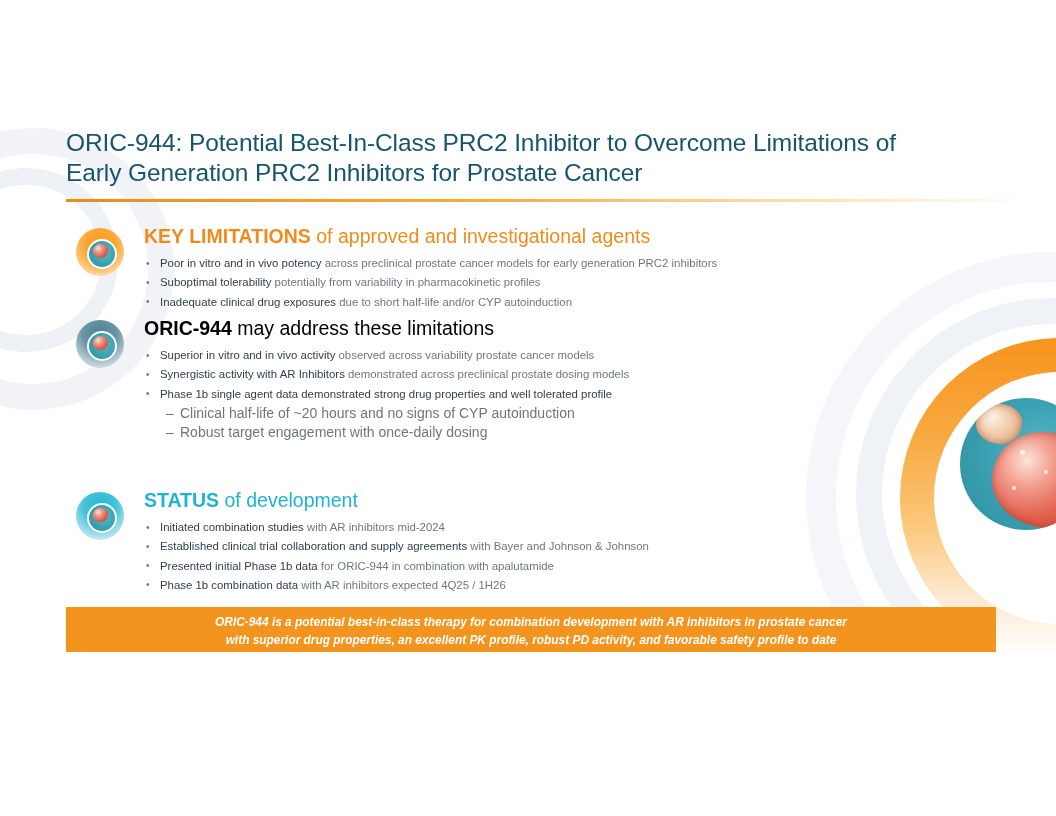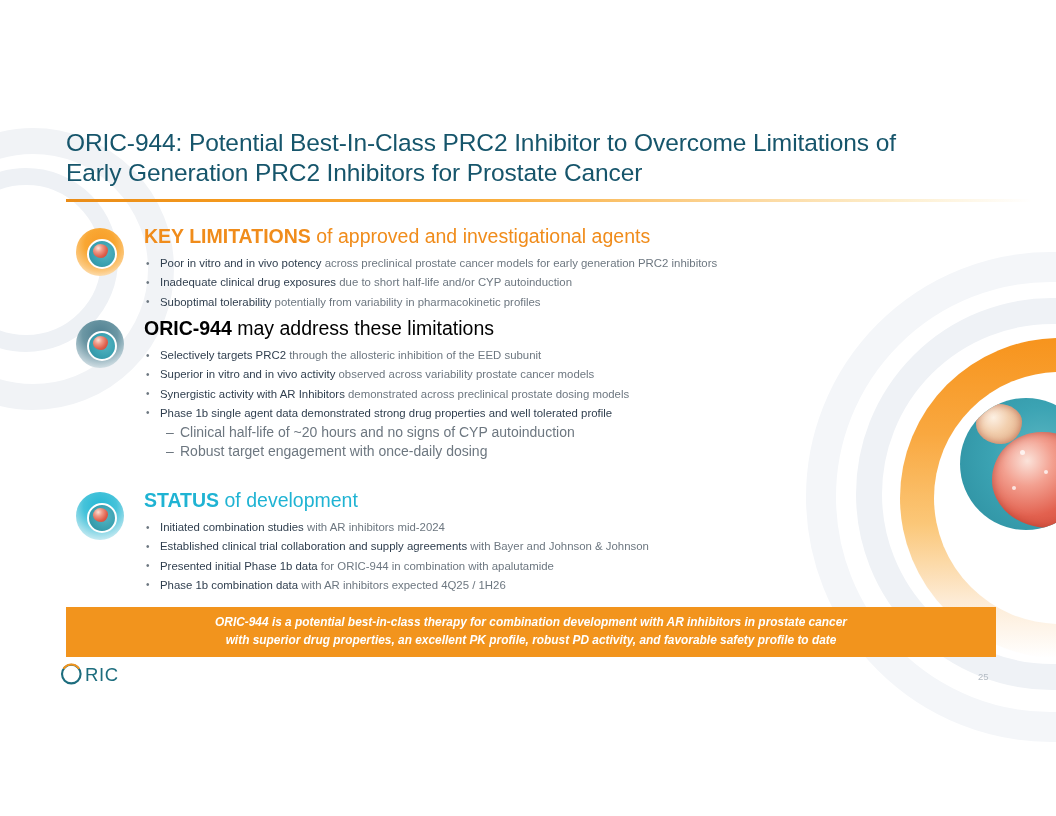--- a/index.html
+++ b/index.html
@@ -13,21 +13,21 @@
     position: relative;
     overflow: hidden;
     font-family: "Liberation Sans", sans-serif;
     -webkit-font-smoothing: antialiased;
   }
 
   
   #slide {
     position: absolute;
     left: 0; top: 0;
-    width: 1056px; height: 816px;
+    width: 1056px; height: 652px;
     background: #ffffff;
     overflow: hidden;
   }
 
   .bg-arc-left {
     position: absolute;
     border-radius: 50%;
     border-style: solid;
     border-color: #f2f4f7;
     pointer-events: none;
@@ -289,37 +289,36 @@
       <div class="halo"></div>
       <div class="inner-ring">
         <div class="cell"></div>
       </div>
     </div>
     <div class="sec-head" id="head-limitations">
       <b>KEY LIMITATIONS</b><span> of approved and investigational agents</span>
     </div>
     <div class="bullets">
       <div class="bullet"><b>Poor in vitro and in vivo potency</b><span> across preclinical prostate cancer models for early generation PRC2 inhibitors</span></div>
+      <div class="bullet"><b>Suboptimal tolerability</b><span> potentially from variability in pharmacokinetic profiles</span></div>
       <div class="bullet"><b>Inadequate clinical drug exposures</b><span> due to short half-life and/or CYP autoinduction</span></div>
-      <div class="bullet"><b>Suboptimal tolerability</b><span> potentially from variability in pharmacokinetic profiles</span></div>
     </div>
   </div>
 
   <div class="section" id="section-oric944">
     <div class="sec-icon icon-slate">
       <div class="halo"></div>
       <div class="inner-ring">
         <div class="cell"></div>
       </div>
     </div>
     <div class="sec-head" id="head-oric944">
       <b>ORIC-944</b><span> may address these limitations</span>
     </div>
     <div class="bullets">
-      <div class="bullet"><b>Selectively targets PRC2</b><span> through the allosteric inhibition of the EED subunit</span></div>
       <div class="bullet"><b>Superior in vitro and in vivo activity</b><span> observed across variability prostate cancer models</span></div>
       <div class="bullet"><b>Synergistic activity with AR Inhibitors</b><span> demonstrated across preclinical prostate dosing models</span></div>
       <div class="bullet"><b>Phase 1b single agent data demonstrated strong drug properties and well tolerated profile</b><span></span></div>
       <div class="subbullet">Clinical half-life of ~20 hours and no signs of CYP autoinduction</div>
       <div class="subbullet">Robust target engagement with once-daily dosing</div>
     </div>
   </div>
 
   <div class="section" id="section-status">
     <div class="sec-icon icon-cyan">

